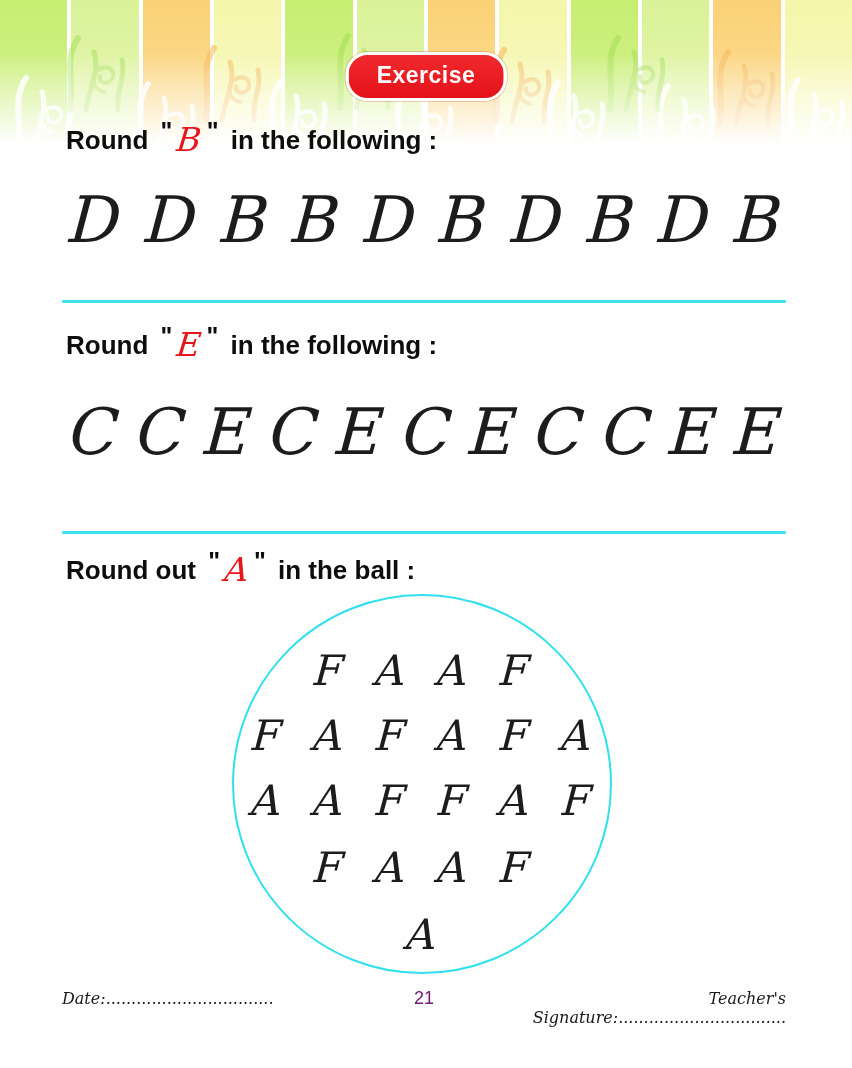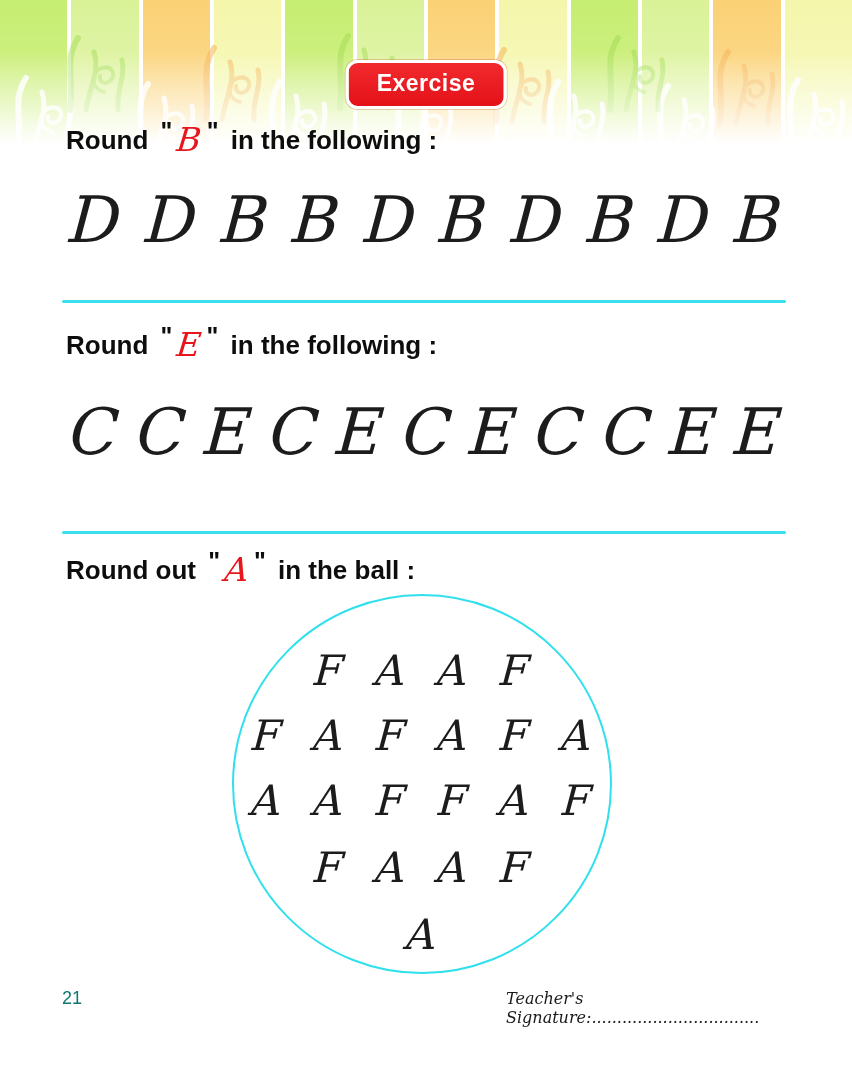--- a/index.html
+++ b/index.html
@@ -17,24 +17,24 @@
   .band.c2 { background:linear-gradient(#d9f297,#e9f7bb); }
   .band.c3 { background:linear-gradient(#fbd175,#fbdf9b); }
   .band.c4 { background:linear-gradient(#f4f6ab,#f8fac4); }
   .flourish { position:absolute; inset:0; }
   .header-fade {
     position:absolute; inset:0;
     background:linear-gradient(180deg, rgba(255,255,255,0) 35%, rgba(255,255,255,.55) 70%, #fff 96%);
   }
   
   .badge {
-    position:absolute; top:60px; left:50%; transform:translateX(-50%);
+    position:absolute; top:52px; left:50%; transform:translateX(-50%);
     background:linear-gradient(#f12a2e,#e31118);
     color:#fff; font-weight:bold; font-size:23px; letter-spacing:.5px;
-    padding:7px 28px 9px; border-radius:12px; border:3px solid #fff;
+    padding:7px 28px 9px; border-radius:22px; border:3px solid #fff;
     box-shadow:0 0 0 1px rgba(180,60,20,.25); z-index:5;
   }
   
   .heading { position:absolute; left:66px; white-space:nowrap; z-index:4;
     font-weight:bold; font-size:26px; color:#0d0d0d; }
   .heading .quote { font-size:25px; position:relative; top:-9px; margin:0 5px; }
   .heading .red-letter {
     font-family:"DejaVu Serif","Liberation Serif",serif; font-style:italic;
     font-weight:normal; font-size:33px; color:#e8151d; position:relative; top:2px;
     display:inline-block; transform:skewX(-6deg);
@@ -69,22 +69,22 @@
   }
   
   .footer {
     position:absolute; left:62px; top:988px; width:724px;
     display:flex; justify-content:space-between; align-items:baseline;
   }
   .footer .script-label {
     font-family:"DejaVu Serif","Liberation Serif",serif; font-style:italic;
     font-size:16px; color:#1a1a1a; width:280px;
   }
-  .footer .sig { text-align:left; }
-  .footer .page-num { font-size:18px; color:#0f766e; font-family:"Liberation Sans",sans-serif; }
+  .footer .sig { text-align:right; }
+  .footer .page-num { font-size:18px; color:#701a75; font-family:"Liberation Sans",sans-serif; }
 </style>
 </head>
 <body>
 
 <div class="page">
 
   <div class="header">
     <div class="bands">
       <div class="band c1"></div>
       <div class="band c2"></div>
@@ -204,17 +204,18 @@
       <span class="ball-letter">A</span>
       <span class="ball-letter">A</span>
       <span class="ball-letter">F</span>
     </div>
     <div class="ball-row br5">
       <span class="ball-letter">A</span>
     </div>
   </div>
 
   <div class="footer">
+    <span class="script-label">Date:.................................</span>
     <span class="page-num">21</span>
     <span class="script-label sig">Teacher's Signature:.................................</span>
   </div>
 
 </div>
 
 </body></html>

